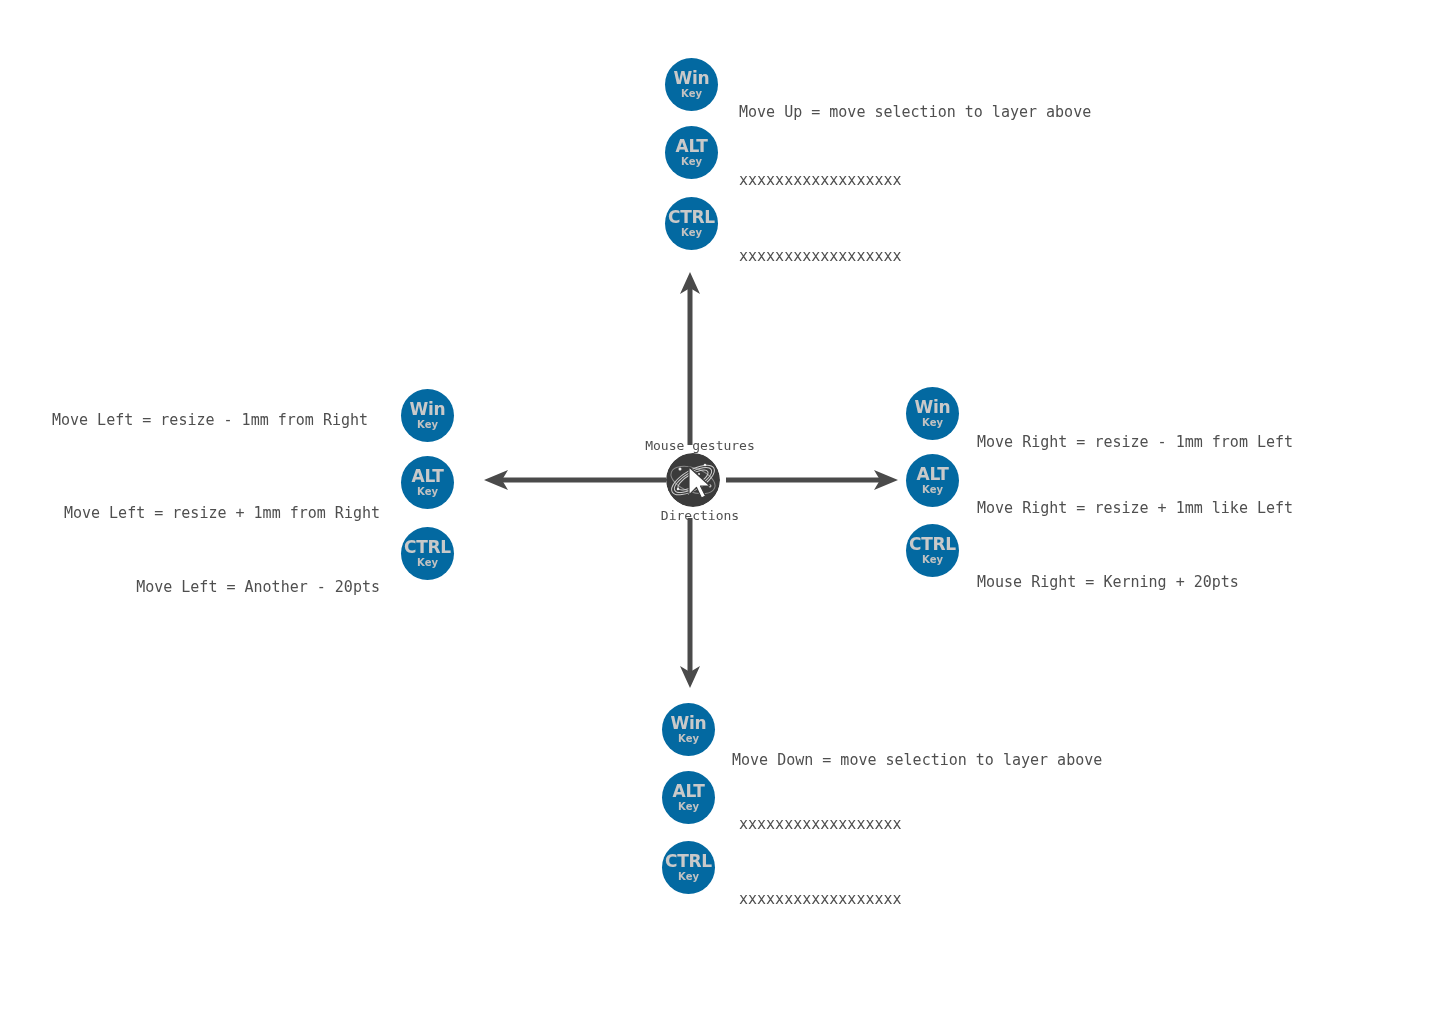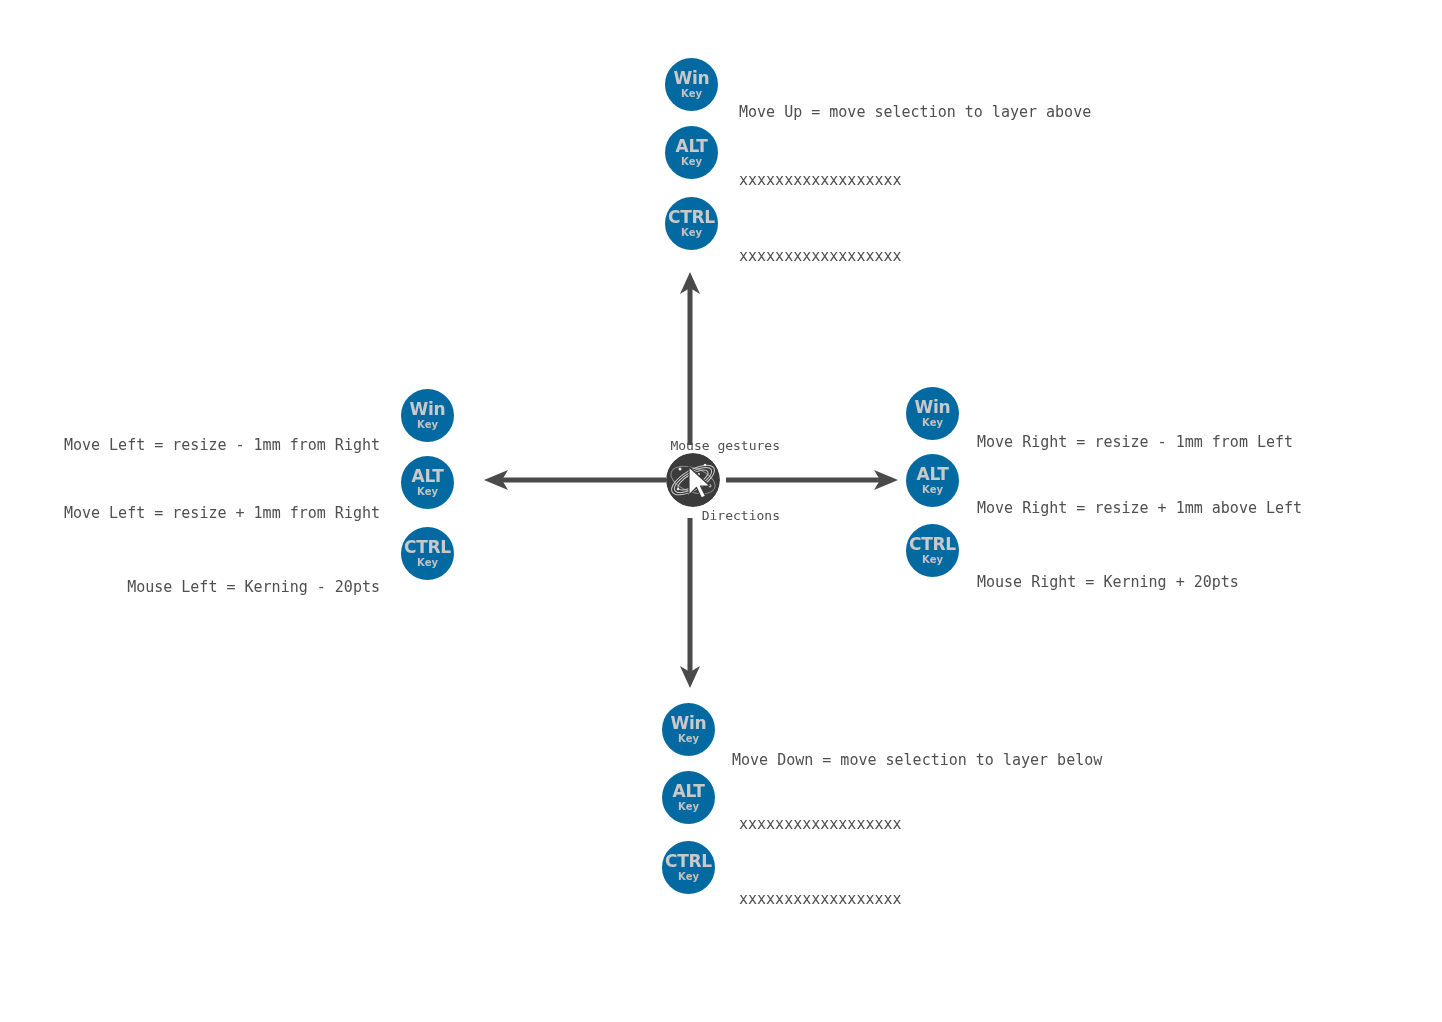--- a/index.html
+++ b/index.html
@@ -73,21 +73,21 @@
     border-radius: 50%;
     overflow: hidden;
   }
   .hub-label {
     position: absolute;
     font-family: "DejaVu Sans Mono", "Liberation Mono", monospace;
     font-size: 13px;
     color: #4f4f4f;
     white-space: pre;
     line-height: 1;
-    text-align: right;
+    text-align: center;
   }
 
   
   #footer-note {
     position: absolute;
     font-family: "DejaVu Sans Mono", "Liberation Mono", monospace;
     font-size: 15px;
     color: #4f4f4f;
     white-space: pre;
     line-height: 1;
@@ -154,61 +154,61 @@
     <span class="k-sub">Key</span>
   </div>
   <div class="desc" style="left:739px; top:145px;">xxxxxxxxxxxxxxxxxx</div>
 
   <div class="key-badge badge-lg" style="left:665px; top:197px;">
     <span class="k-main">CTRL</span>
     <span class="k-sub">Key</span>
   </div>
   <div class="desc" style="left:739px; top:221px;">xxxxxxxxxxxxxxxxxx</div>
 
-  <div class="desc right-align" style="left:40px; top:410px; width:340px;">Move Left = resize - 1mm from Right</div>
+  <div class="desc right-align" style="left:40px; top:385px; width:340px;text-align:center;">Move Left = resize - 1mm from Right</div>
   <div class="key-badge badge-lg" style="left:401px; top:389px;">
     <span class="k-main">Win</span>
     <span class="k-sub">Key</span>
   </div>
 
   <div class="desc right-align" style="left:40px; top:478px; width:340px;">Move Left = resize + 1mm from Right</div>
   <div class="key-badge badge-lg" style="left:401px; top:456px;">
     <span class="k-main">ALT</span>
     <span class="k-sub">Key</span>
   </div>
 
-  <div class="desc right-align" style="left:40px; top:552px; width:340px;">Mouse Left = Kerning - 20pts</div>
+  <div class="desc right-align" style="left:40px; top:552px; width:340px;">Move Left = Another - 20pts</div>
   <div class="key-badge badge-lg" style="left:401px; top:527px;">
     <span class="k-main">CTRL</span>
     <span class="k-sub">Key</span>
   </div>
 
   <div class="key-badge badge-lg" style="left:906px; top:387px;">
     <span class="k-main">Win</span>
     <span class="k-sub">Key</span>
   </div>
   <div class="desc" style="left:977px; top:407px;">Move Right = resize - 1mm from Left</div>
 
   <div class="key-badge badge-lg" style="left:906px; top:454px;">
     <span class="k-main">ALT</span>
     <span class="k-sub">Key</span>
   </div>
-  <div class="desc" style="left:977px; top:473px;">Move Right = resize + 1mm above Left</div>
+  <div class="desc" style="left:977px; top:473px;">Move Right = resize + 1mm like Left</div>
 
   <div class="key-badge badge-lg" style="left:906px; top:524px;">
     <span class="k-main">CTRL</span>
     <span class="k-sub">Key</span>
   </div>
   <div class="desc" style="left:977px; top:547px;">Mouse Right = Kerning + 20pts</div>
 
   <div class="key-badge badge-lg" style="left:662px; top:703px;">
     <span class="k-main">Win</span>
     <span class="k-sub">Key</span>
   </div>
-  <div class="desc" style="left:732px; top:725px;">Move Down = move selection to layer below</div>
+  <div class="desc" style="left:732px; top:725px;">Move Down = move selection to layer above</div>
 
   <div class="key-badge badge-lg" style="left:662px; top:771px;">
     <span class="k-main">ALT</span>
     <span class="k-sub">Key</span>
   </div>
   <div class="desc" style="left:739px; top:789px;">xxxxxxxxxxxxxxxxxx</div>
 
   <div class="key-badge badge-lg" style="left:662px; top:841px;">
     <span class="k-main">CTRL</span>
     <span class="k-sub">Key</span>

